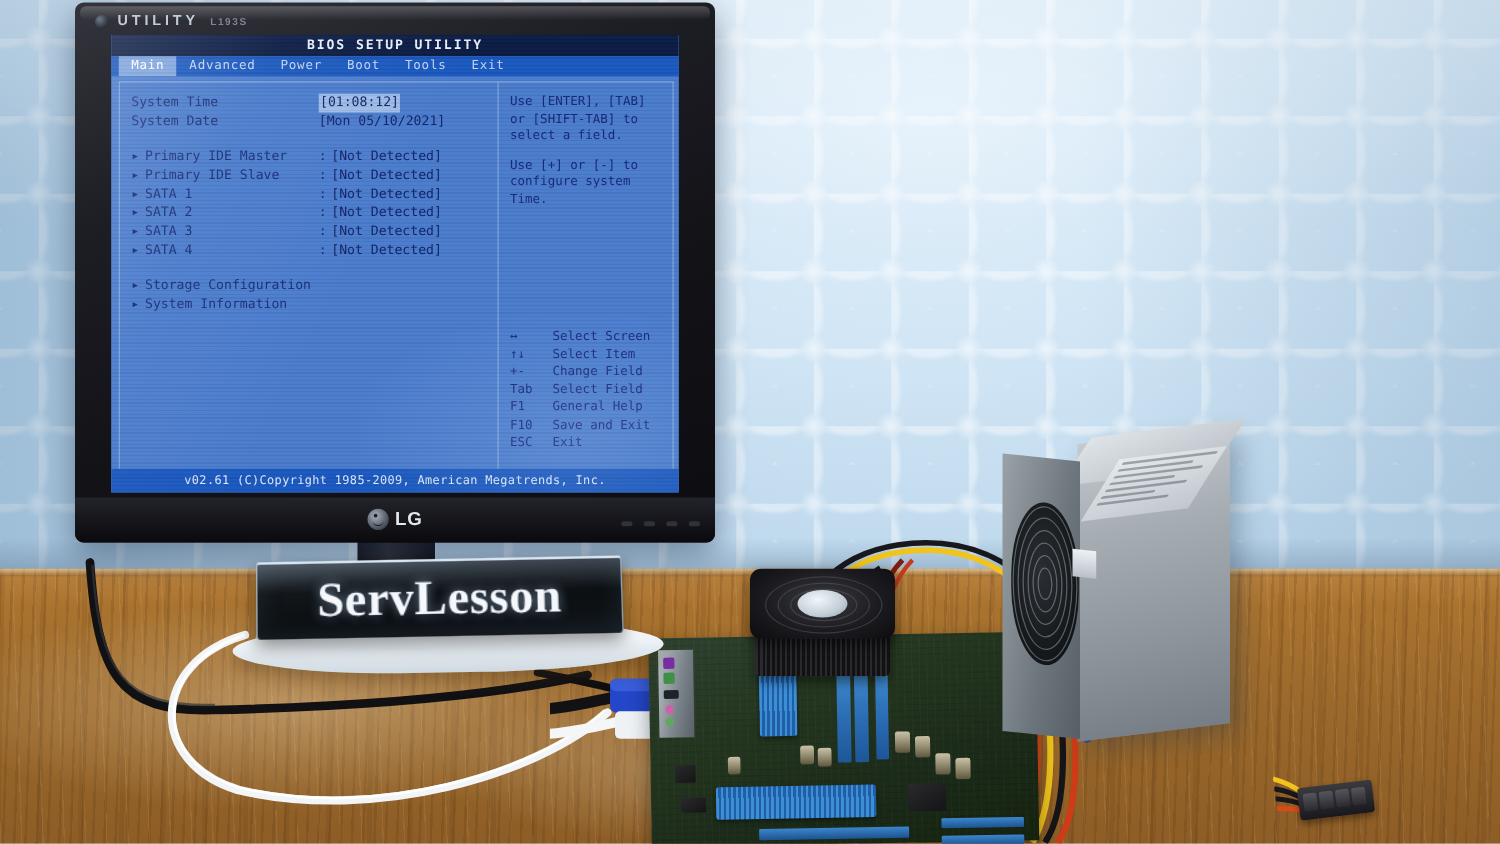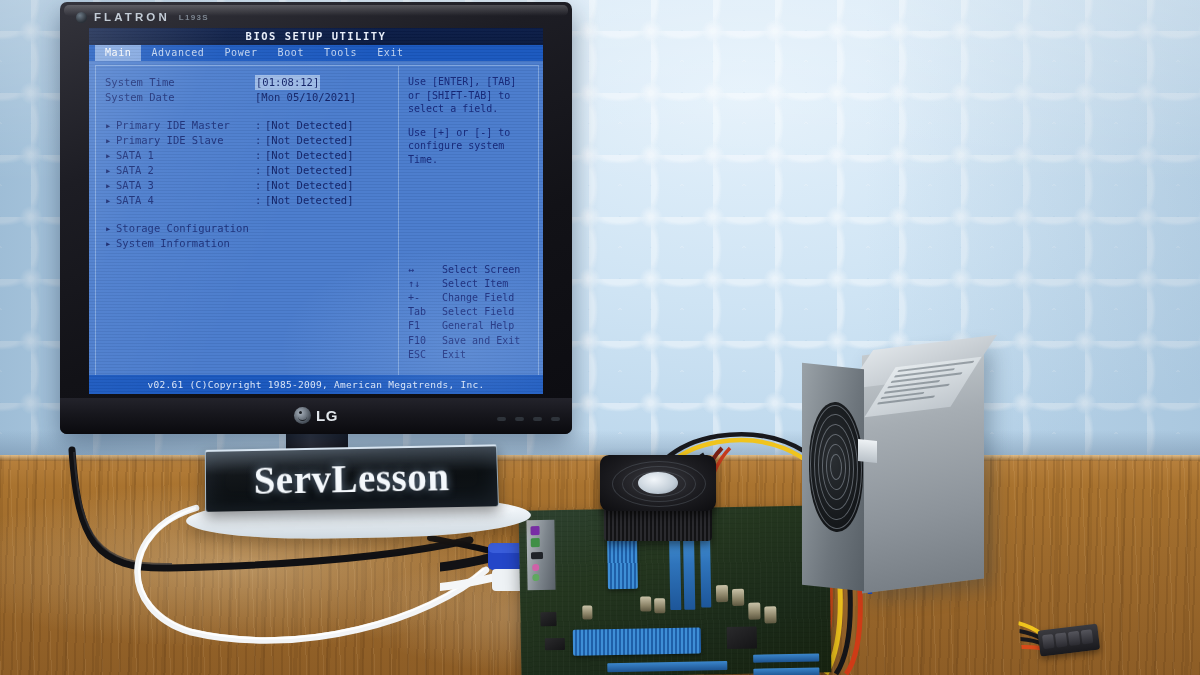--- a/index.html
+++ b/index.html
@@ -215,21 +215,21 @@
   <div class="desk-edge"></div>
 
   <div class="stand-neck"></div>
   <div class="stand-base"></div>
 
   <div class="monitor">
     <div class="mon-body"></div>
     <div class="mon-top-sheen"></div>
     <div class="brand-top">
       <div class="brand-dot"></div>
-      <div class="brand-flatron">FLATRON</div>
+      <div class="brand-flatron">UTILITY</div>
       <div class="brand-model">L193S</div>
     </div>
 
     <div class="screen">
       <div class="bios">
 
         <div class="bios-titlebar">BIOS SETUP UTILITY</div>
 
         <div class="bios-menubar">
           <div class="mi active">Main</div>

